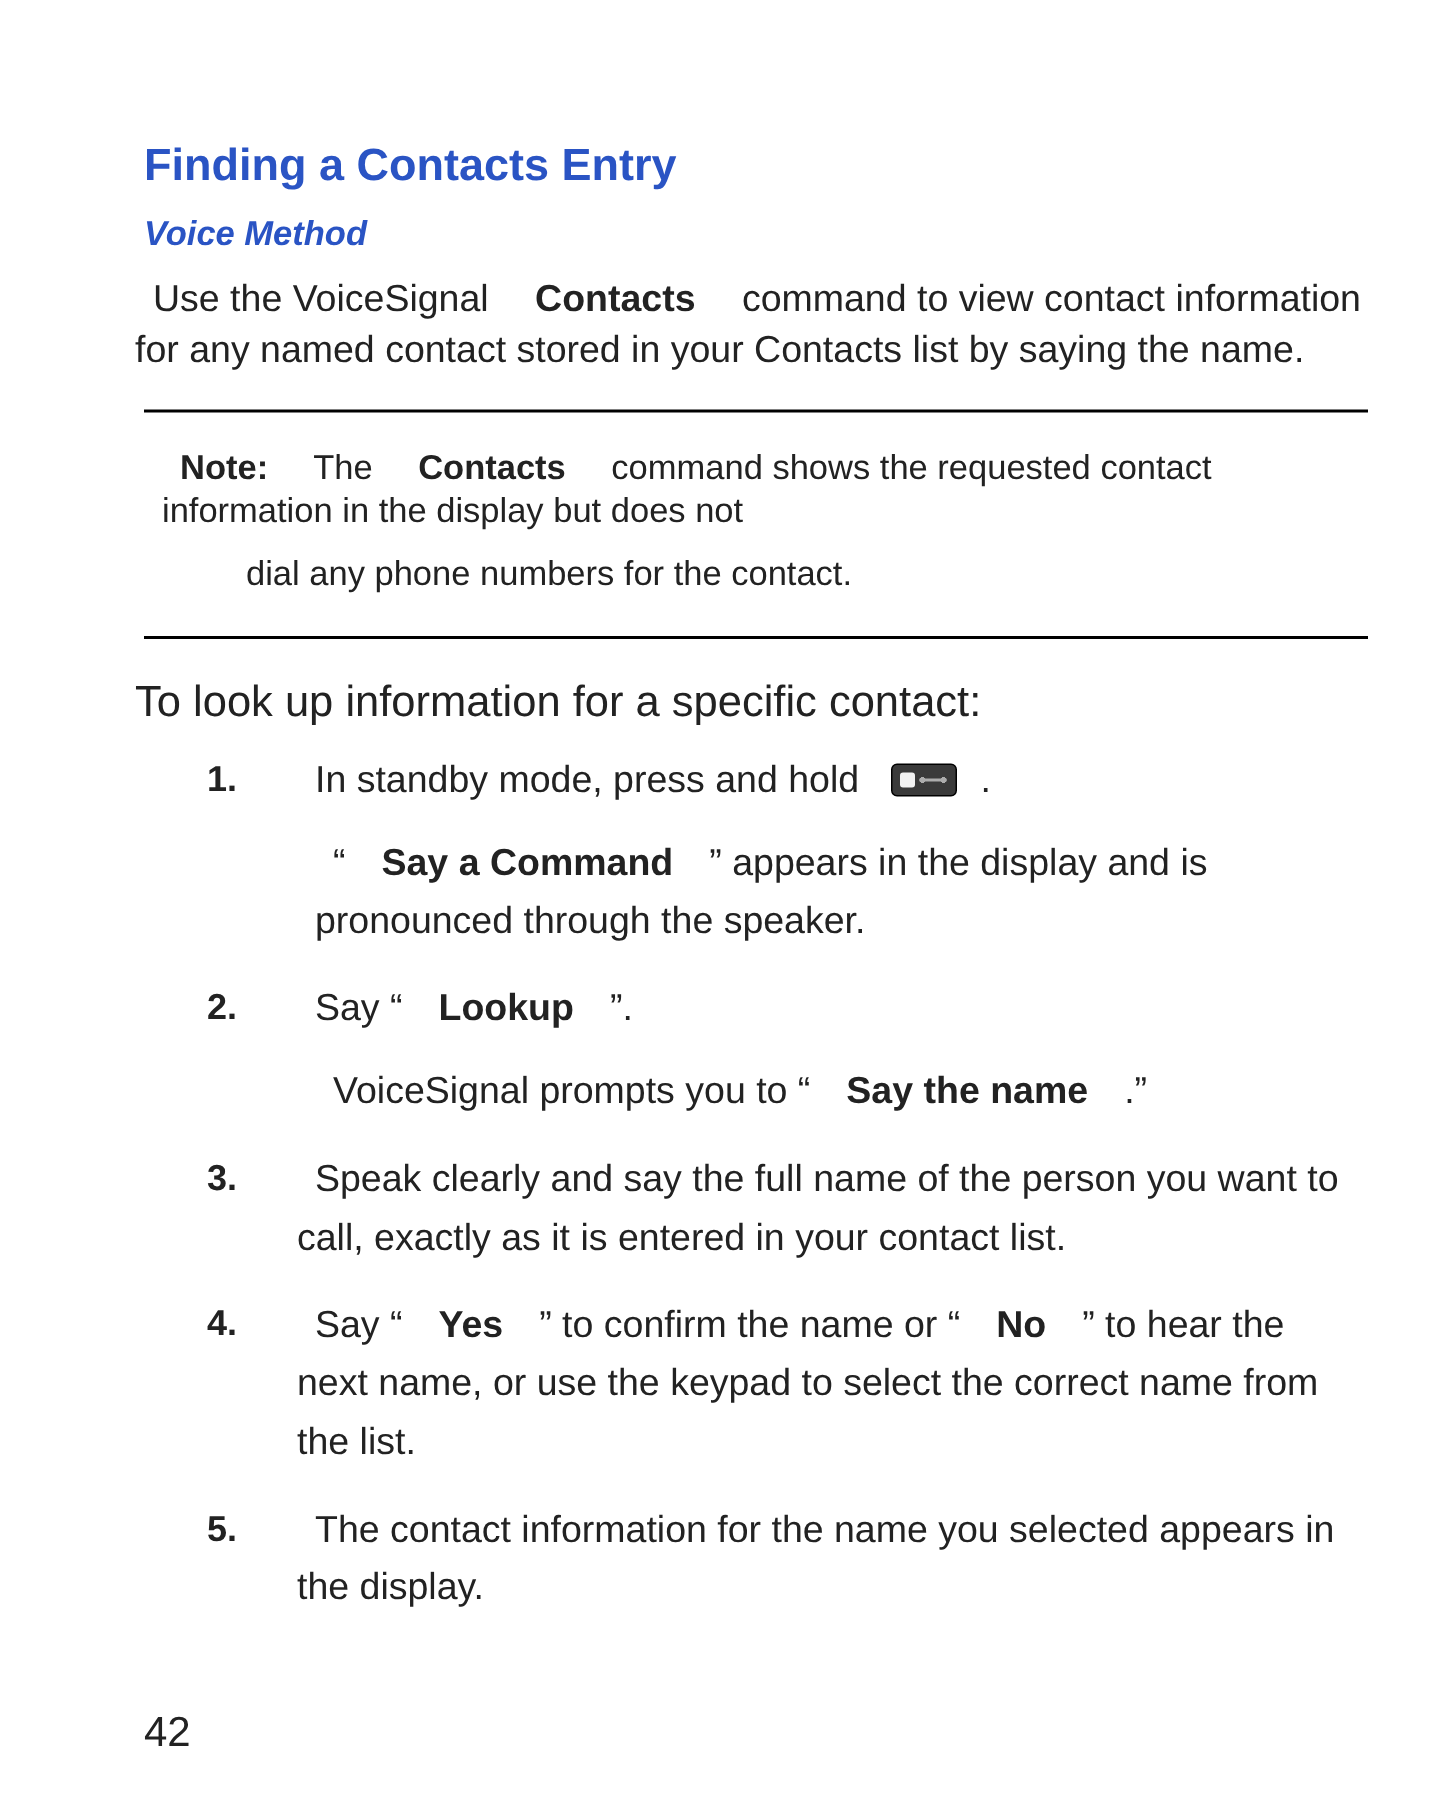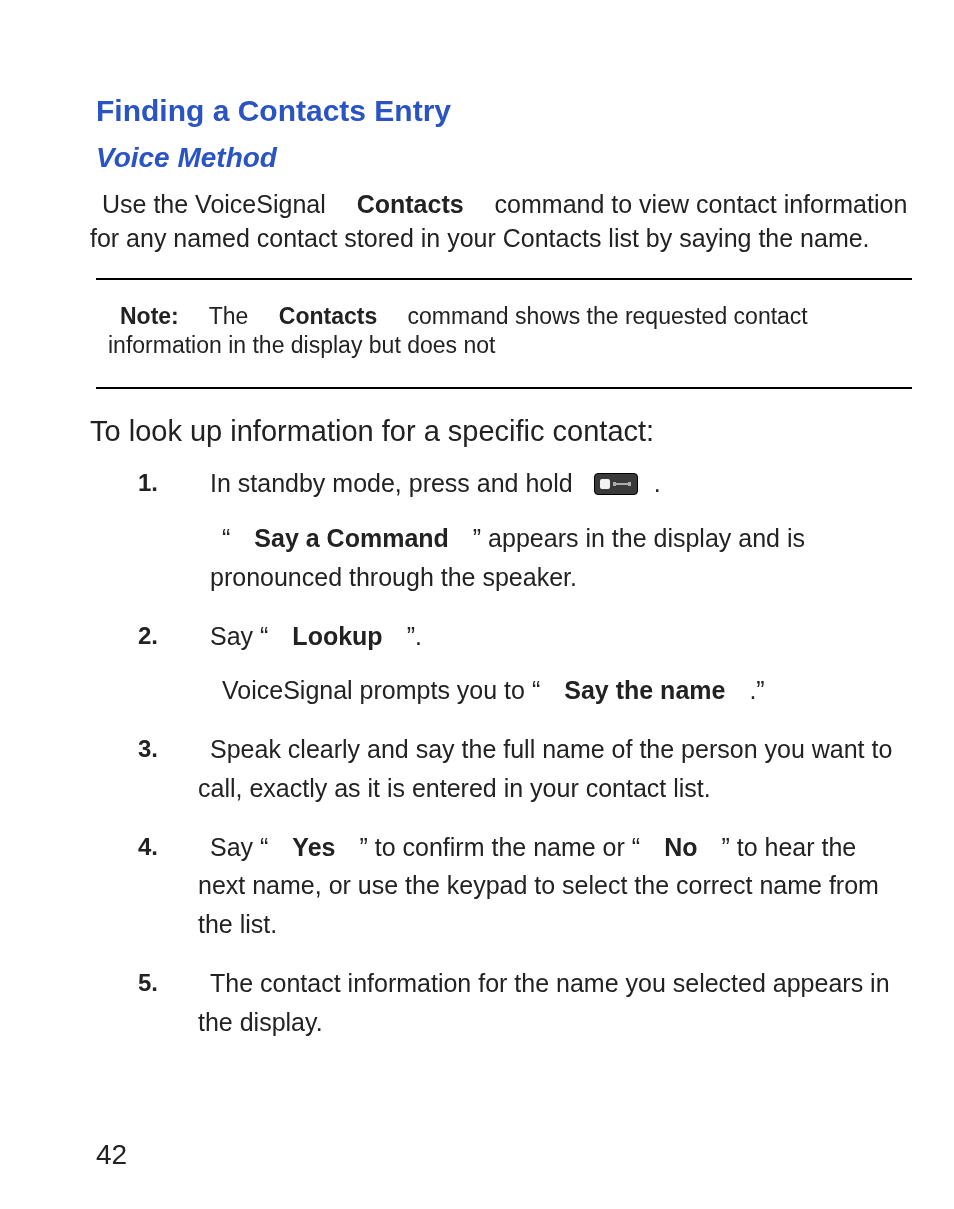--- a/index.html
+++ b/index.html
@@ -14,21 +14,21 @@
   .h1 {
     color: #2a54c4;
     font-weight: 800;
     font-size: 30px;
     margin-bottom: 14px;
   }
   .h2 {
     color: #2a54c4;
     font-weight: 700;
     font-style: italic;
-    font-size: 28px;
+    font-size: 23px;
     margin-bottom: 14px;
   }
   .intro {
     font-size: 25px;
     line-height: 1.35;
     margin: 0 0 22px 6px;
     font-weight: 300;
     font-stretch: condensed;
   }
   .intro .bold { font-weight: 700; }
@@ -129,20 +129,21 @@
 <h1 class="h1">Finding a Contacts Entry</h1>
 <h2 class="h2">Voice Method</h2>
 
 <p class="intro">
   <span>Use the VoiceSignal </span><span class="bold">Contacts</span><span> command to view contact information for any named contact stored in your Contacts list by saying the name.</span>
 </p>
 
 <div class="note-block">
   <p class="note">
     <span class="label">Note:</span><span> The </span><span class="bold">Contacts</span><span> command shows the requested contact information in the display but does not</span>
+    <span class="cont">dial any phone numbers for the contact.</span>
   </p>
 </div>
 
 <p class="lead">To look up information for a specific contact:</p>
 
 <ol class="steps">
 
   <li>
     <span>In standby mode, press and hold </span><span class="key-icon"></span><span>.</span>
     <p class="sub">

